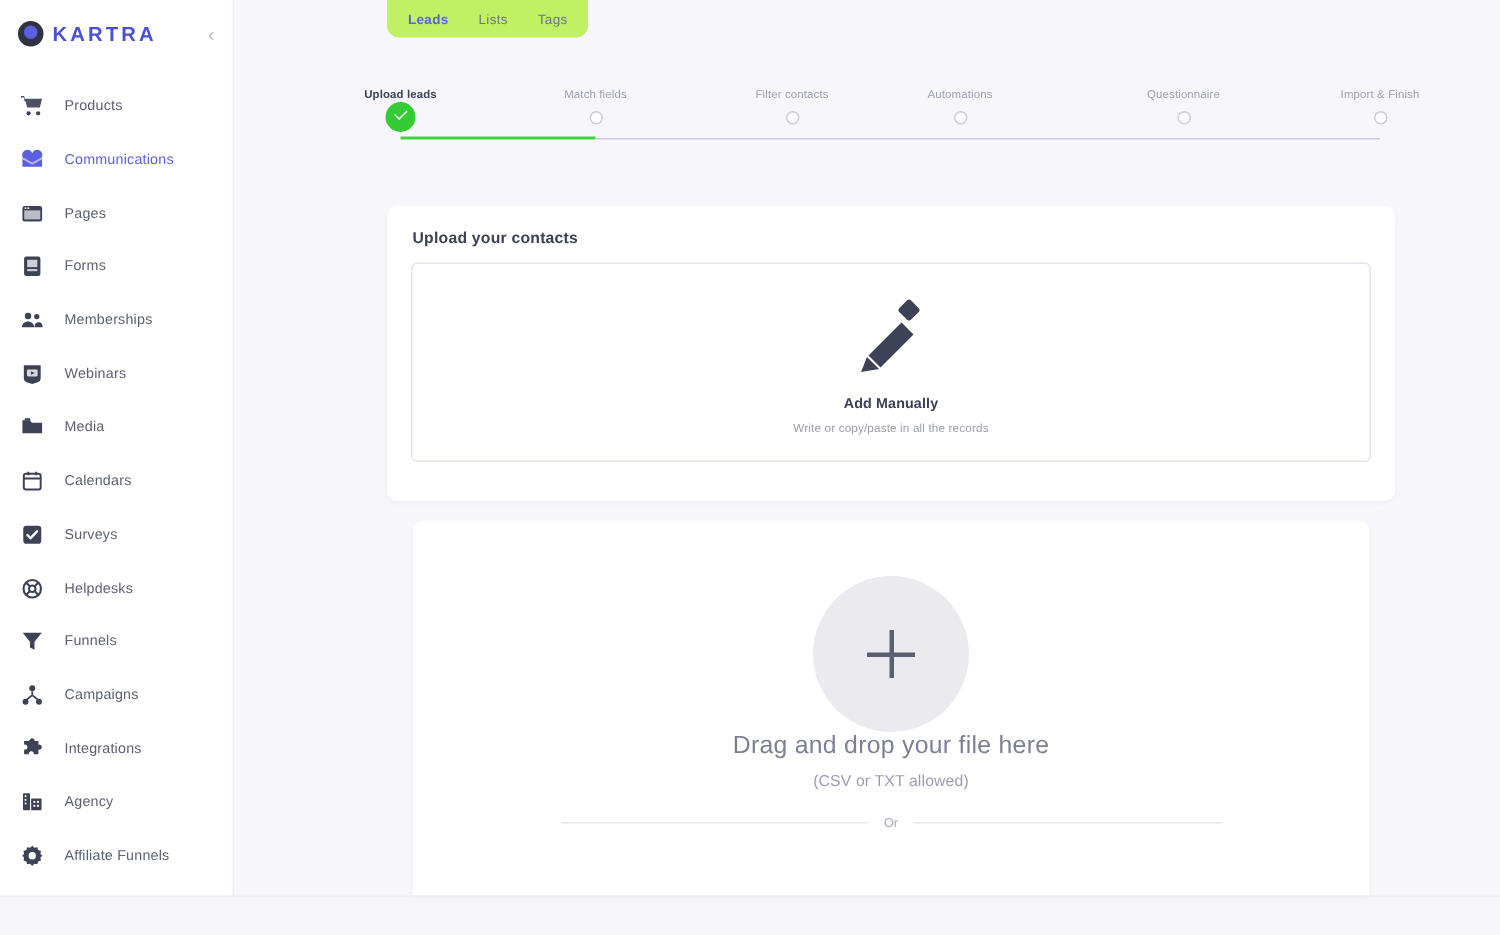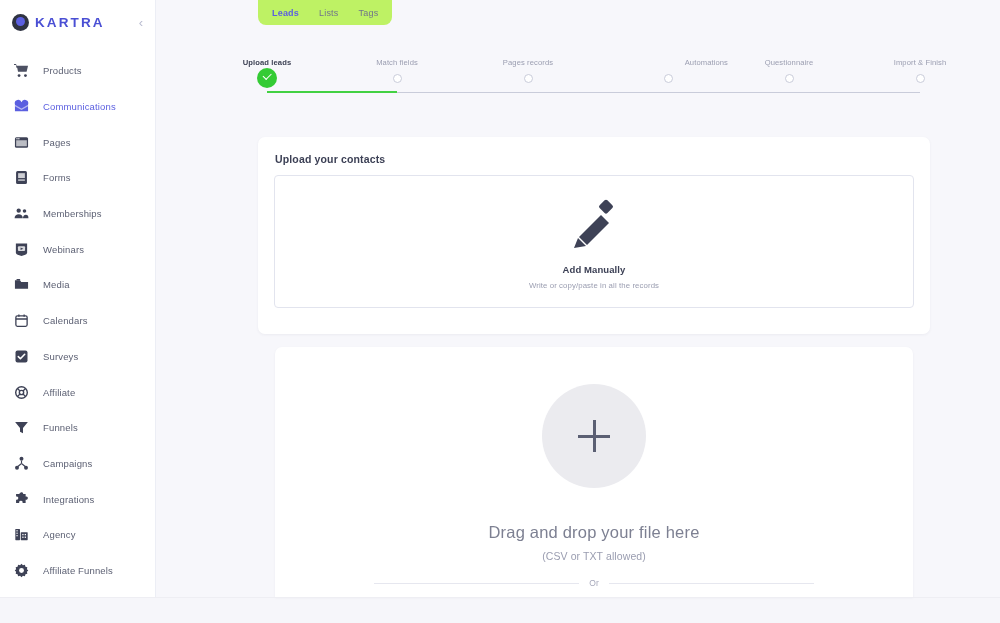--- a/index.html
+++ b/index.html
@@ -158,21 +158,21 @@
   .plus-circle {
     margin-top: 37px;
     width: 104px; height: 104px; border-radius: 50%;
     background: #ebebef;
     display: flex; align-items: center; justify-content: center;
     cursor: pointer;
   }
   .plus-circle .bar-h { position: absolute; width: 32px; height: 3px; background: #5b5f73; }
   .plus-circle .bar-v { position: absolute; width: 3px; height: 32px; background: #5b5f73; }
   .plus-wrap { position: relative; width: 32px; height: 32px; display: flex; align-items: center; justify-content: center; }
-  .dz-title { margin-top: 35px; font-size: 16.5px; color: #7d8092; letter-spacing: .2px; }
+  .dz-title { font-size: 16.5px; color: #7d8092; letter-spacing: .2px; }
   .dz-sub { margin-top: 8px; font-size: 10.5px; color: #9a9db0; letter-spacing: .1px; }
   .or-row {
     margin-top: 16px; width: 440px;
     display: flex; align-items: center; gap: 10px;
   }
   .or-line { flex: 1; height: 1px; background: #e6e7ef; }
   .or-text { font-size: 8.5px; color: #a6a8ba; }
 
   .bottom-strip {
     position: absolute; left: 0; right: 0; top: 597px; bottom: 0;
@@ -281,21 +281,21 @@
           <span class="nav-label">Surveys</span>
         </div>
         <div class="nav-item">
           <span class="nav-icon">
             <svg width="15" height="15" viewBox="0 0 16 16" fill="none" stroke="currentColor" stroke-width="1.5">
               <circle cx="8" cy="8" r="6.2"></circle>
               <circle cx="8" cy="8" r="2.3"></circle>
               <path d="M3.6 3.6l2.8 2.8M12.4 3.6L9.6 6.4M3.6 12.4l2.8-2.8M12.4 12.4L9.6 9.6"></path>
             </svg>
           </span>
-          <span class="nav-label">Affiliate</span>
+          <span class="nav-label">Helpdesks</span>
         </div>
         <div class="nav-item">
           <span class="nav-icon">
             <svg width="15" height="15" viewBox="0 0 16 16" fill="currentColor">
               <path d="M1.2 2h13.6L9.6 8.4V14L6.4 12.4V8.4z"></path>
             </svg>
           </span>
           <span class="nav-label">Funnels</span>
         </div>
         <div class="nav-item">
@@ -360,24 +360,24 @@
         <div class="track" style="left: 241px; width: 523px;"></div>
         <div class="step done" style="left: 111px;">
           <div class="step-label">Upload leads</div>
           <div class="step-dot"></div>
         </div>
         <div class="step" style="left: 241px;">
           <div class="step-label">Match fields</div>
           <div class="step-dot"></div>
         </div>
         <div class="step" style="left: 372px;">
-          <div class="step-label">Pages records</div>
-          <div class="step-dot"></div>
-        </div>
-        <div class="step" style="left: 512px; text-align: right;">
+          <div class="step-label">Filter contacts</div>
+          <div class="step-dot"></div>
+        </div>
+        <div class="step" style="left: 484px;">
           <div class="step-label">Automations</div>
           <div class="step-dot"></div>
         </div>
         <div class="step" style="left: 633px;">
           <div class="step-label">Questionnaire</div>
           <div class="step-dot"></div>
         </div>
         <div class="step" style="left: 764px;">
           <div class="step-label">Import &amp; Finish</div>
           <div class="step-dot"></div>

